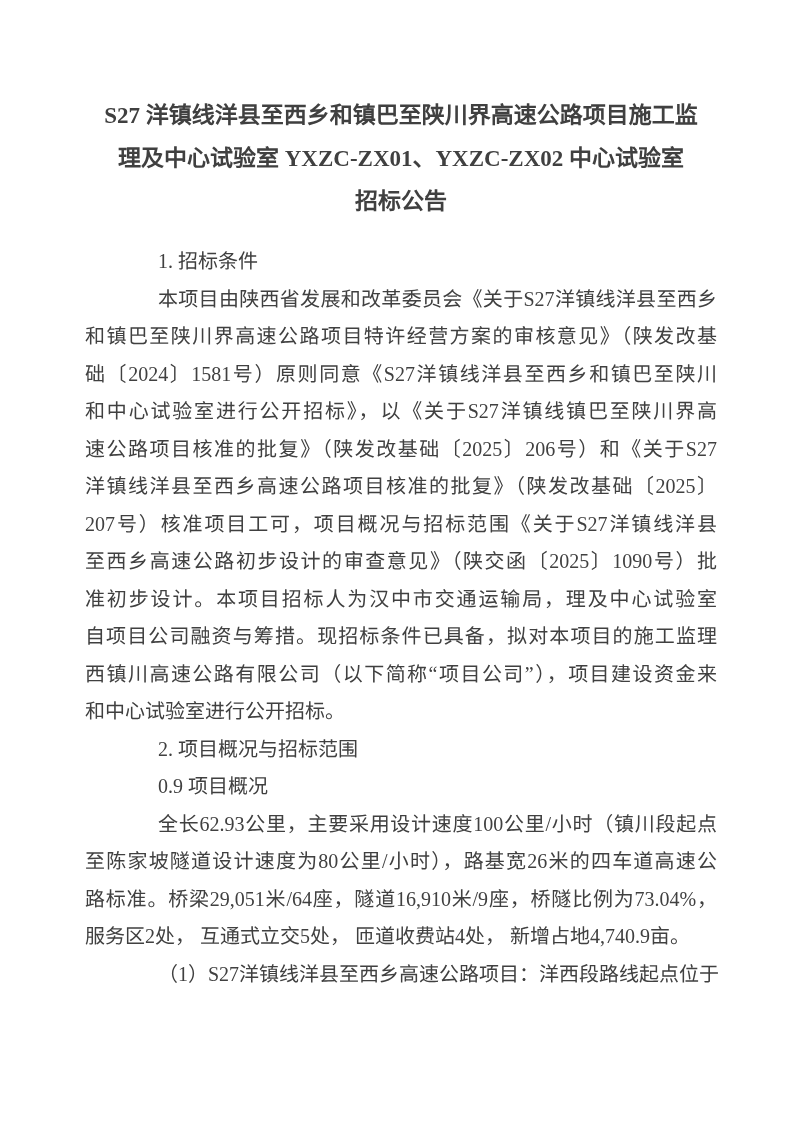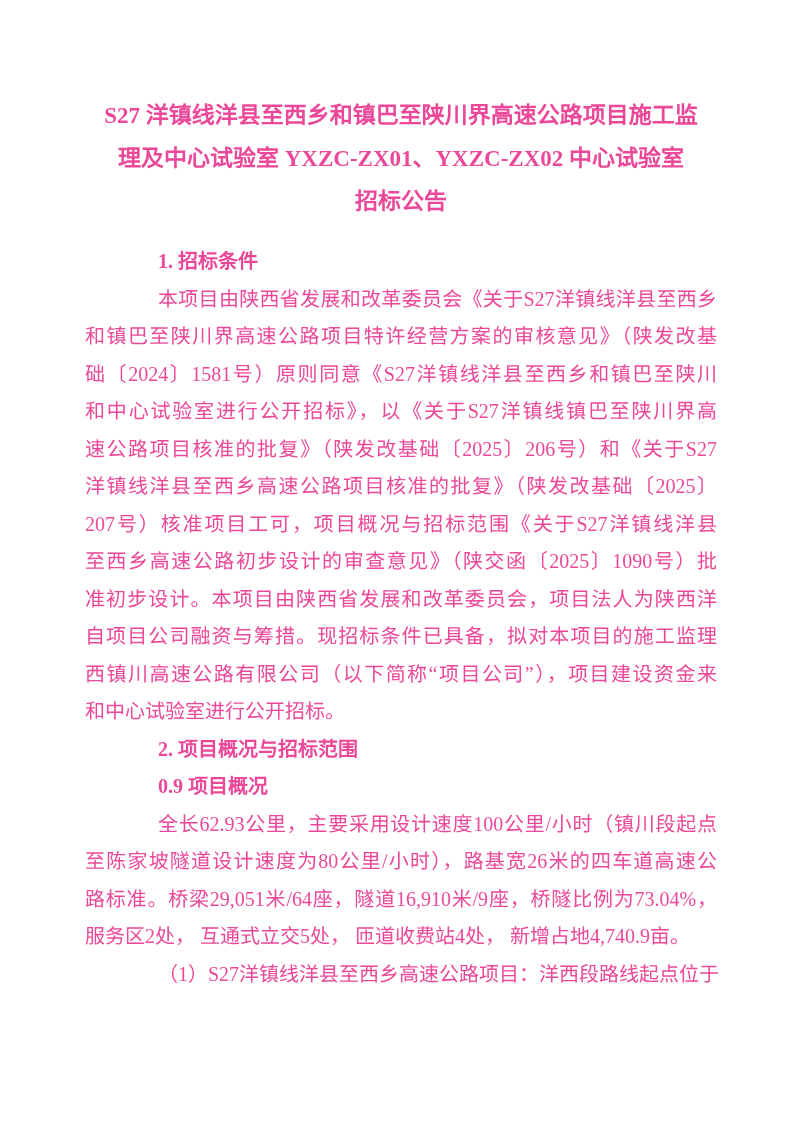--- a/index.html
+++ b/index.html
@@ -2,21 +2,21 @@
 <html lang="zh-CN"><head>
 <meta charset="utf-8">
 <style>
   html, body { margin: 0; padding: 0; background: #ffffff; }
   .page {
     position: relative;
     width: 793px;
     height: 1122px;
     background: #ffffff;
     overflow: hidden;
-    color: #ec4899;
+    color: #404040;
     font-family: "Liberation Serif", "DejaVu Serif", serif;
   }
   .doc {
     position: absolute;
     left: 85px;
     top: 94px;
     width: 632px;
   }
   .title {
     font-size: 23px;
@@ -31,21 +31,21 @@
     height: 37.5px;
     line-height: 37.5px;
     white-space: nowrap;
   }
   .j {
     text-align: justify;
     text-align-last: justify;
   }
   .left { text-align: left; text-align-last: left; }
   .first { padding-left: 73px; }
-  .hd { font-weight: bold; }
+  .hd { font-weight: normal; }
 </style>
 </head>
 <body>
 
 <div class="page">
   <div class="doc">
 
     <div class="title">
       <div class="tline">S27 洋镇线洋县至西乡和镇巴至陕川界高速公路项目施工监</div>
       <div class="tline">理及中心试验室 YXZC-ZX01、YXZC-ZX02 中心试验室</div>
@@ -56,21 +56,21 @@
       <div class="line hd first left">1. 招标条件</div>
 
       <div class="line j first">本项目由陕西省发展和改革委员会《关于S27洋镇线洋县至西乡</div>
       <div class="line j">和镇巴至陕川界高速公路项目特许经营方案的审核意见》（陕发改基</div>
       <div class="line j">础〔2024〕1581号）原则同意《S27洋镇线洋县至西乡和镇巴至陕川</div>
       <div class="line j">和中心试验室进行公开招标》，以《关于S27洋镇线镇巴至陕川界高</div>
       <div class="line j">速公路项目核准的批复》（陕发改基础〔2025〕206号）和《关于S27</div>
       <div class="line j">洋镇线洋县至西乡高速公路项目核准的批复》（陕发改基础〔2025〕</div>
       <div class="line j">207号）核准项目工可，项目概况与招标范围《关于S27洋镇线洋县</div>
       <div class="line j">至西乡高速公路初步设计的审查意见》（陕交函〔2025〕1090号）批</div>
-      <div class="line j">准初步设计。本项目由陕西省发展和改革委员会，项目法人为陕西洋</div>
+      <div class="line j">准初步设计。本项目招标人为汉中市交通运输局，理及中心试验室</div>
       <div class="line j">自项目公司融资与筹措。现招标条件已具备，拟对本项目的施工监理</div>
       <div class="line j">西镇川高速公路有限公司（以下简称“项目公司”），项目建设资金来</div>
       <div class="line left">和中心试验室进行公开招标。</div>
 
       <div class="line hd first left">2. 项目概况与招标范围</div>
       <div class="line hd first left">0.9 项目概况</div>
 
       <div class="line j first">全长62.93公里，主要采用设计速度100公里/小时（镇川段起点</div>
       <div class="line j">至陈家坡隧道设计速度为80公里/小时），路基宽26米的四车道高速公</div>
       <div class="line j">路标准。桥梁29,051米/64座，隧道16,910米/9座，桥隧比例为73.04%，</div>

